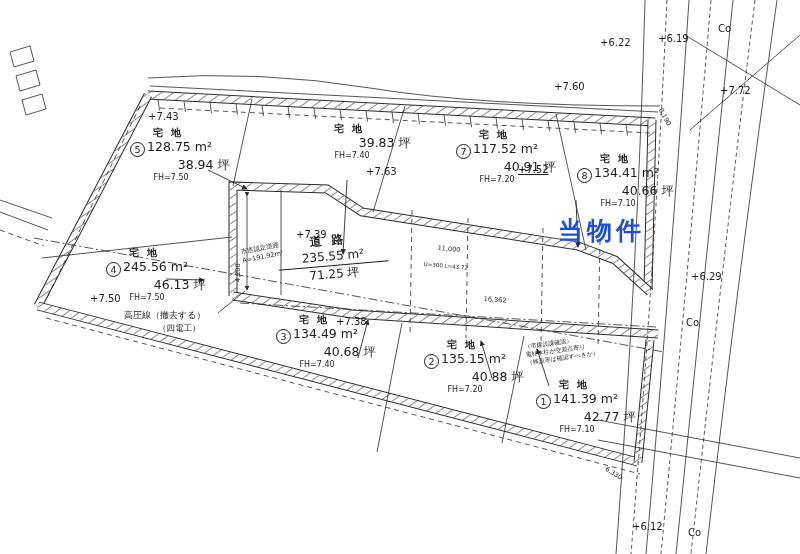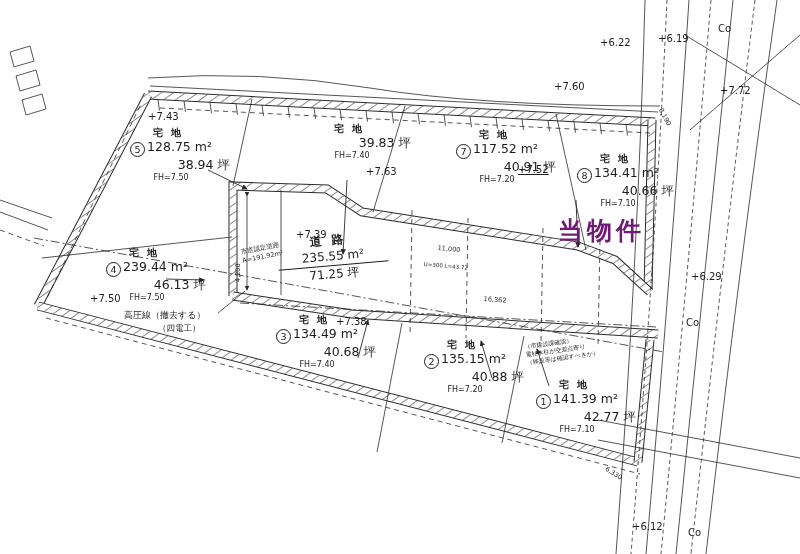--- a/index.html
+++ b/index.html
@@ -144,21 +144,21 @@
     <div class="p-fh">FH=7.20</div>
   </div>
   <div class="parcel" style="left:562px;top:152px;width:112px;">
     <div class="p-type">宅地</div>
     <div class="p-area"><span class="circ">8</span><span>134.41 m²</span></div>
     <div class="p-tsubo">40.66 坪</div>
     <div class="p-fh">FH=7.10</div>
   </div>
   <div class="parcel" style="left:88px;top:246px;">
     <div class="p-type">宅地</div>
-    <div class="p-area"><span class="circ">4</span><span>239.44 m²</span></div>
+    <div class="p-area"><span class="circ">4</span><span>245.56 m²</span></div>
     <div class="p-tsubo">46.13 坪</div>
     <div class="p-fh">FH=7.50</div>
   </div>
   <div class="parcel" style="left:258px;top:313px;">
     <div class="p-type">宅地</div>
     <div class="p-area"><span class="circ">3</span><span>134.49 m²</span></div>
     <div class="p-tsubo">40.68 坪</div>
     <div class="p-fh">FH=7.40</div>
   </div>
   <div class="parcel" style="left:406px;top:338px;">
@@ -173,21 +173,21 @@
     <div class="p-tsubo">42.77 坪</div>
     <div class="p-fh">FH=7.10</div>
   </div>
 
   <div class="road" style="left:278px;top:232px;width:110px;">
     <div class="r-type">道路</div>
     <div class="r-area">235.55 m²</div>
     <div class="r-tsubo">71.25 坪</div>
   </div>
 
-  <div class="lbl highlight" style="left:558px;top:214px;color:#701a75;">当物件</div>
+  <div class="lbl highlight" style="left:558px;top:214px;color:#1d4ed8;">当物件</div>
 
   <div class="lbl ann" style="left:124px;top:309px;">高圧線（撤去する）</div>
   <div class="lbl ann" style="left:158px;top:323px;font-size:8.5px;">（四電工）</div>
   <div class="lbl tiny" style="left:240px;top:248px;transform:rotate(-11deg);">
     <div>市道認定道路</div>
     <div>A=191.92m²</div>
   </div>
   <div class="lbl tiny" style="left:524px;top:343px;transform:rotate(-8deg);font-size:6px;">
     <div>（市建設課確認）</div>
     <div>電柱本柱が交差点寄り</div>

